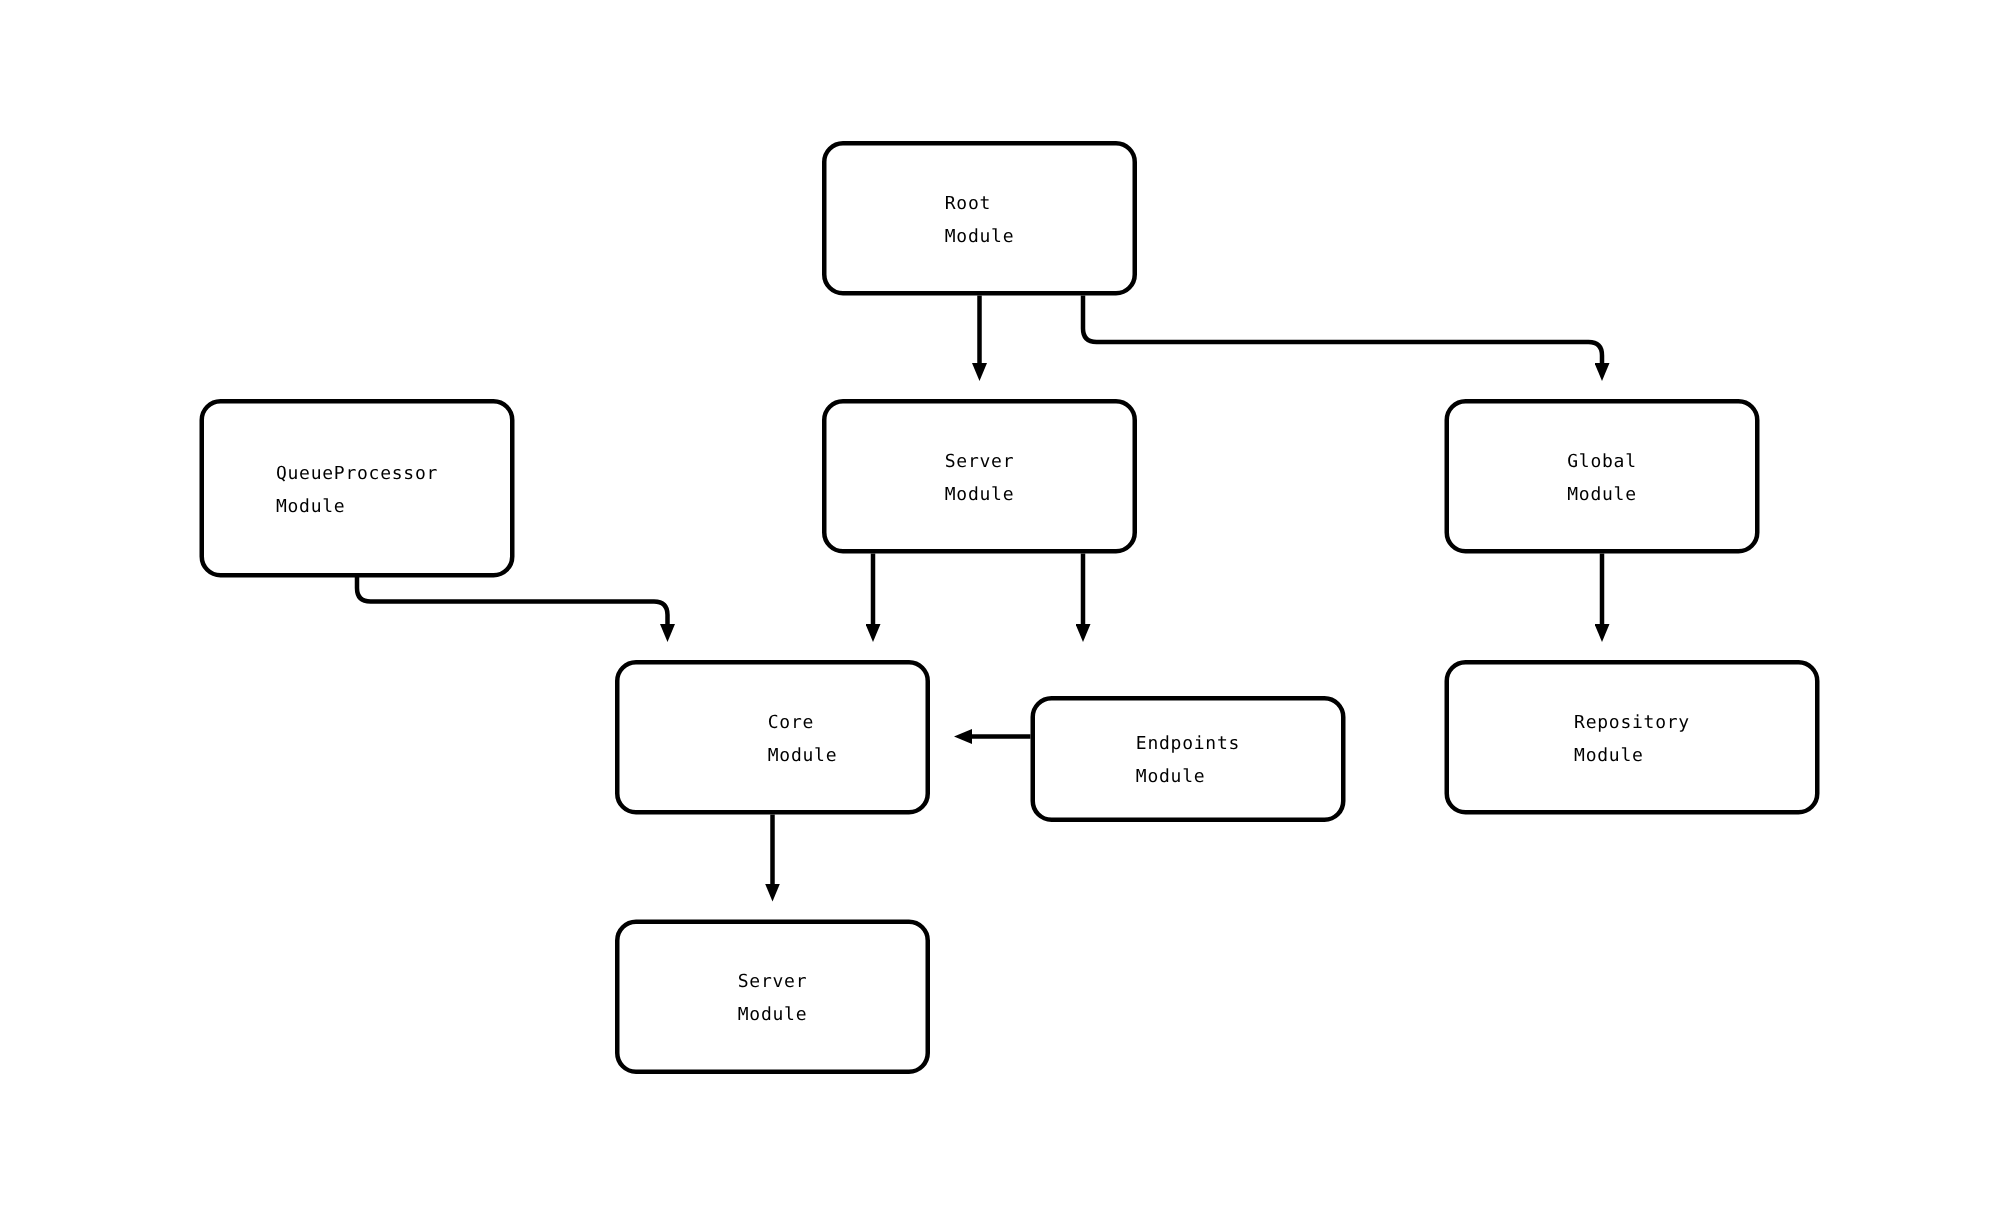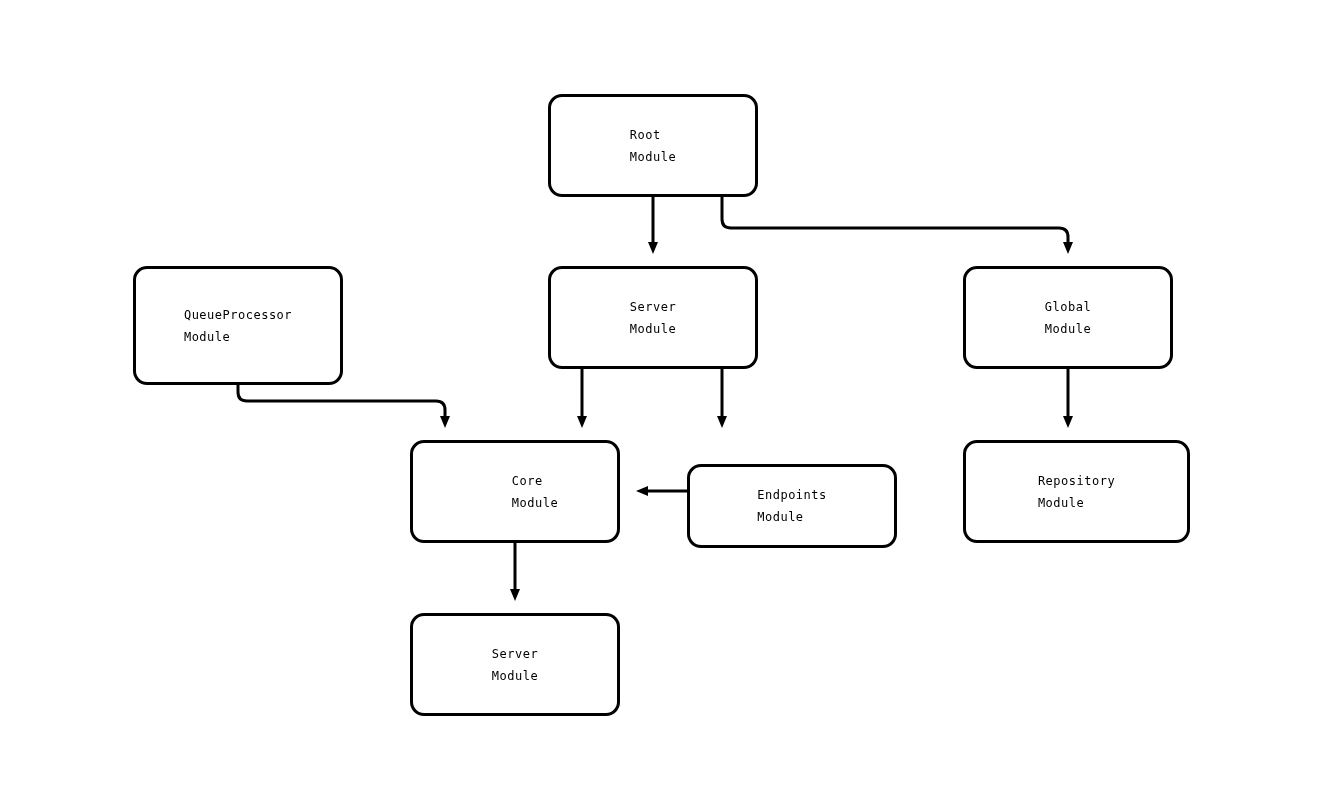--- a/index.html
+++ b/index.html
@@ -115,21 +115,21 @@
   <div class="node" style="left:410px; top:440px; width:210px; height:103px;padding-left:40px;">
     <span class="node-label">Core
 Module</span>
   </div>
 
   <div class="node" style="left:687px; top:464px; width:210px; height:84px;">
     <span class="node-label">Endpoints
 Module</span>
   </div>
 
-  <div class="node" style="left:963px; top:440px; width:227px; height:103px;">
+  <div class="node" style="left:963px; top:440px; width:250px; height:103px;">
     <span class="node-label">Repository
 Module</span>
   </div>
 
   <div class="node" style="left:410px; top:613px; width:210px; height:103px;">
     <span class="node-label">Server
 Module</span>
   </div>
 
 </div>

